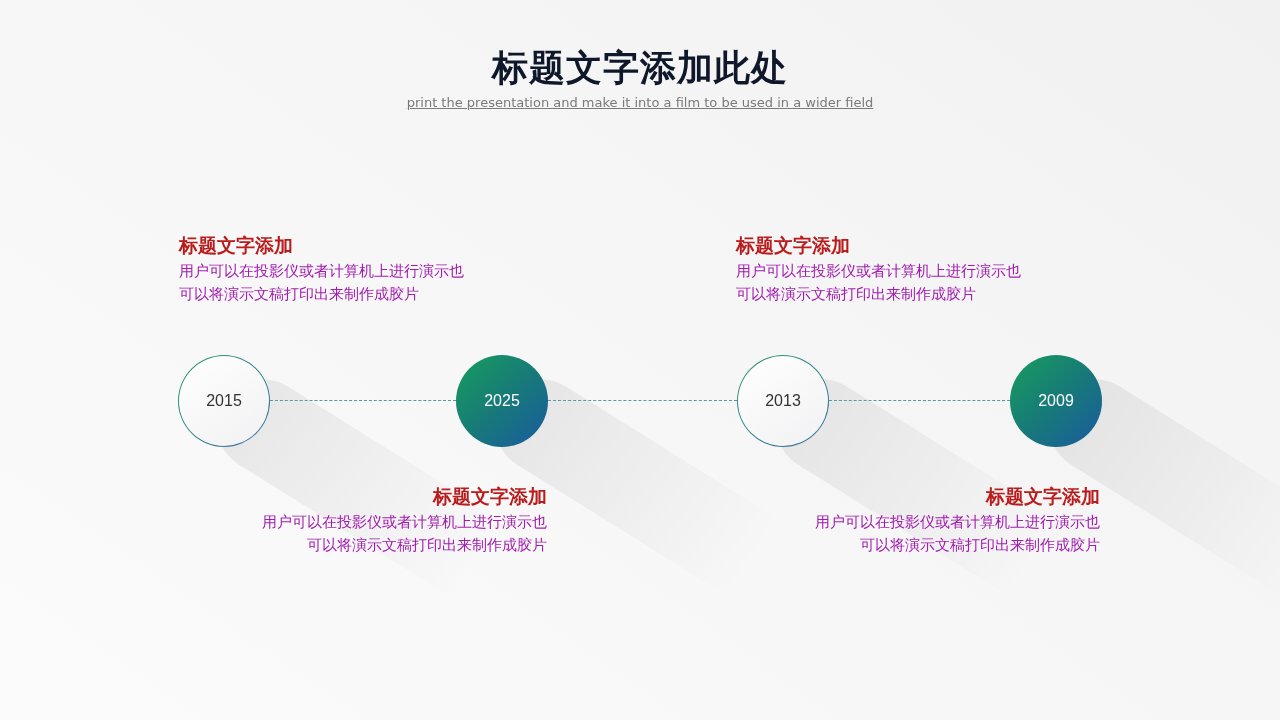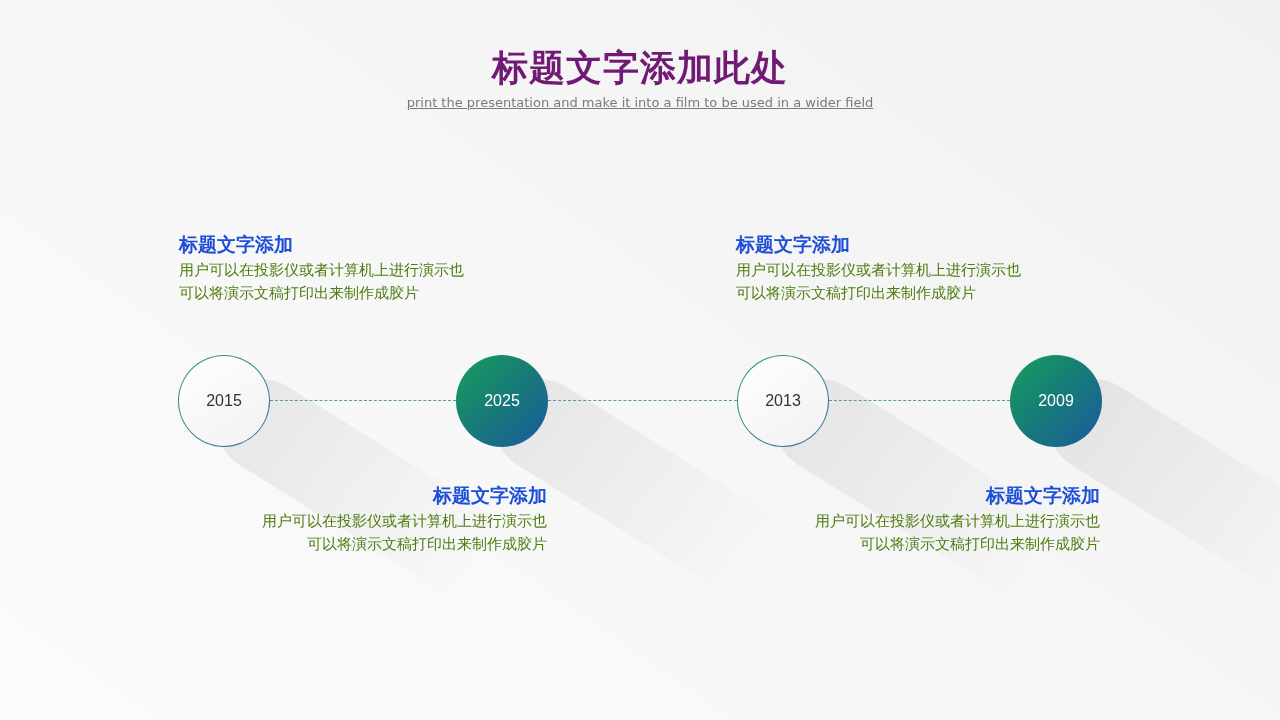--- a/index.html
+++ b/index.html
@@ -4,21 +4,21 @@
 <style>
   html, body { margin: 0; padding: 0; }
   body {
     width: 1280px; height: 720px; overflow: hidden; position: relative;
     background: linear-gradient(215deg, #f1f1f1 0%, #f6f6f6 45%, #fbfbfb 100%);
     font-family: "Liberation Sans", "DejaVu Sans", sans-serif;
   }
   .page-title {
     position: absolute; left: 0; width: 1280px; top: 44px; text-align: center;
     font-family: "DejaVu Sans", sans-serif; font-weight: bold; font-size: 36px;
-    color: #701a75; letter-spacing: 1px; line-height: 48px;
+    color: #0f172a; letter-spacing: 1px; line-height: 48px;
   }
   .page-subtitle {
     position: absolute; left: 0; width: 1280px; top: 94px; text-align: center;
     font-family: "DejaVu Sans", sans-serif; font-size: 13px; color: #7a7a7a; line-height: 18px; text-decoration: underline;
   }
   .dash {
     position: absolute; top: 400px; height: 0; border-top: 1px dashed #5a9a9e;
   }
   .shadow {
     position: absolute; width: 92px; height: 300px;
@@ -42,25 +42,25 @@
     color: #333;
   }
   .circle.filled {
     background: linear-gradient(135deg, #179d5c 0%, #177a78 50%, #1a5aa0 100%);
     color: #ffffff;
   }
   .block { position: absolute; width: 320px; }
   .block.left { text-align: left; }
   .block.right { text-align: right; }
   .block-title {
-    font-family: Liberation Mono, monospace; font-weight: bold; font-size: 19px;
-    color: #1d4ed8; line-height: 26px; margin-bottom: 1px;
+    font-family: Liberation Sans, sans-serif; font-weight: bold; font-size: 19px;
+    color: #b91c1c; line-height: 26px; margin-bottom: 1px;
   }
   .block-line {
-    font-family: Liberation Mono, monospace; font-size: 15px; color: #4d7c0f; line-height: 23px;
+    font-family: Liberation Serif, serif; font-size: 15px; color: #a21caf; line-height: 23px;
   }
 </style>
 </head>
 <body>
 
 <div class="page-title">标题文字添加此处</div>
 <div class="page-subtitle">print the presentation and make it into a film to be used in a wider field</div>
 
 <div class="shadow" style="left:178px; top:401px;"></div>
 <div class="shadow" style="left:456px; top:401px;"></div>

